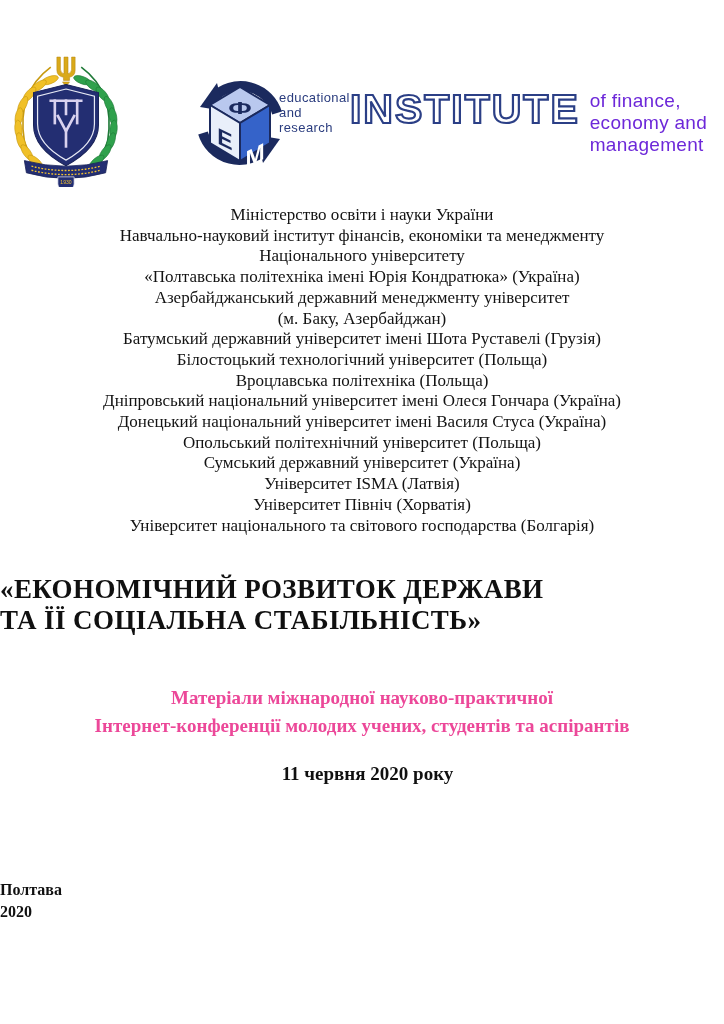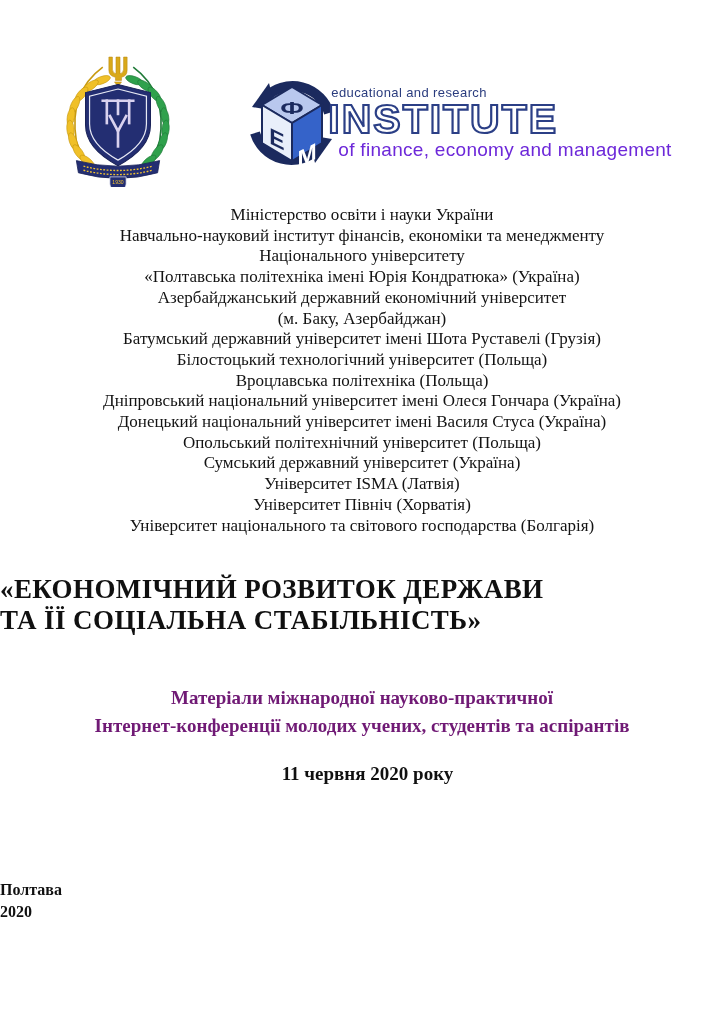--- a/index.html
+++ b/index.html
@@ -19,21 +19,21 @@
     display: flex;
     justify-content: center;
     align-items: center;
     gap: 58px;
     padding-top: 54px;
     height: 186px;
   }
   .uni-logo { width: 132px; height: 134px; flex: 0 0 auto; }
   .fem-logo { display: flex; align-items: center; margin-top: 6px; }
   .fem-cube { width: 100px; height: 100px; flex: 0 0 auto; }
-  .fem-text { margin-left: -14px; display: flex; flex-direction: column; }
+  .fem-text { margin-left: -14px; display: flex; flex-direction: row; }
   .fem-tagline-top {
     font-family: "Liberation Sans", sans-serif;
     font-size: 13px; color: #2A3C7E; letter-spacing: 0.4px;
     padding-left: 3px;
   }
   .fem-name {
     font-family: "Liberation Sans", sans-serif;
     font-size: 41px; font-weight: bold; line-height: 0.96;
     color: #ffffff;
     -webkit-text-stroke: 2.2px #2B3F86;
@@ -65,21 +65,21 @@
     color: #101010;
   }
 
   
   .subtitle {
     margin-top: 48px;
     text-align: center;
     font-size: 19px;
     font-weight: bold;
     line-height: 28px;
-    color: #701a75;
+    color: #ec4899;
   }
   .date {
     margin-top: 23px;
     text-align: center;
     font-size: 19px;
     font-weight: bold;
     color: #101010;
     padding-left: 11px;
   }
 
@@ -185,21 +185,21 @@
         <div class="fem-tagline-bottom">of finance, economy and management</div>
       </div>
     </div>
   </div>
 
   <div class="institutions">
     <div>Міністерство освіти і науки України</div>
     <div>Навчально-науковий інститут фінансів, економіки та менеджменту</div>
     <div>Національного університету</div>
     <div>«Полтавська політехніка імені Юрія Кондратюка» (Україна)</div>
-    <div>Азербайджанський державний економічний університет</div>
+    <div>Азербайджанський державний менеджменту університет</div>
     <div>(м. Баку, Азербайджан)</div>
     <div>Батумський державний університет імені Шота Руставелі (Грузія)</div>
     <div>Білостоцький технологічний університет (Польща)</div>
     <div>Вроцлавська політехніка (Польща)</div>
     <div>Дніпровський національний університет імені Олеся Гончара (Україна)</div>
     <div>Донецький національний університет імені Василя Стуса (Україна)</div>
     <div>Опольський політехнічний університет (Польща)</div>
     <div>Сумський державний університет (Україна)</div>
     <div>Університет ISMA (Латвія)</div>
     <div>Університет Північ (Хорватія)</div>

